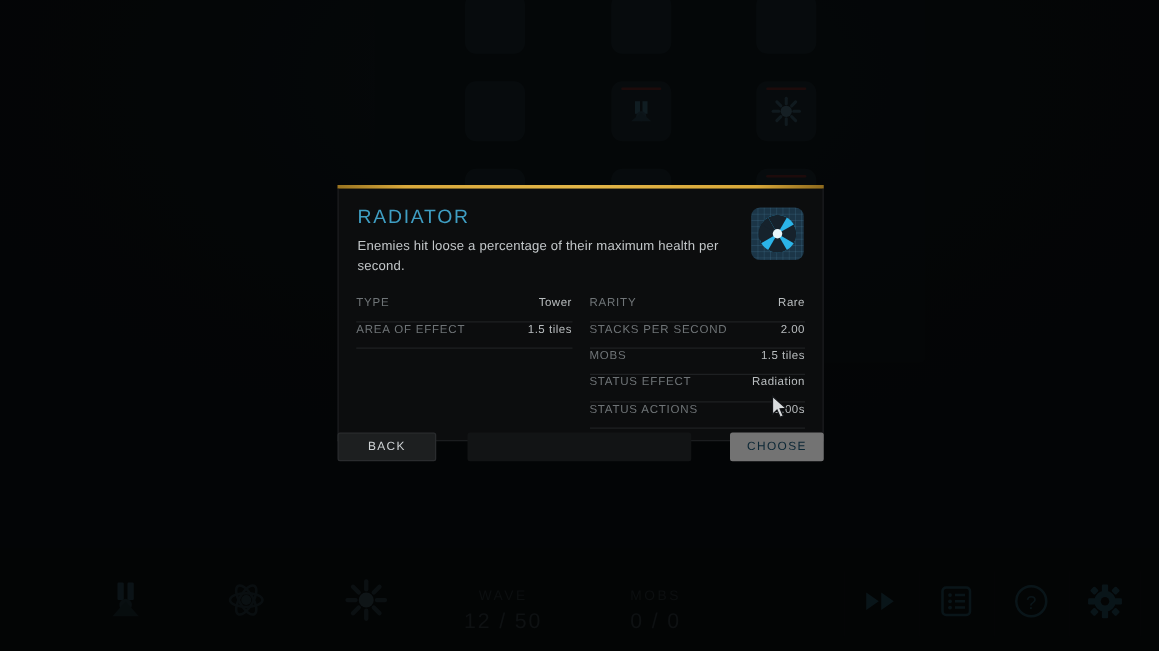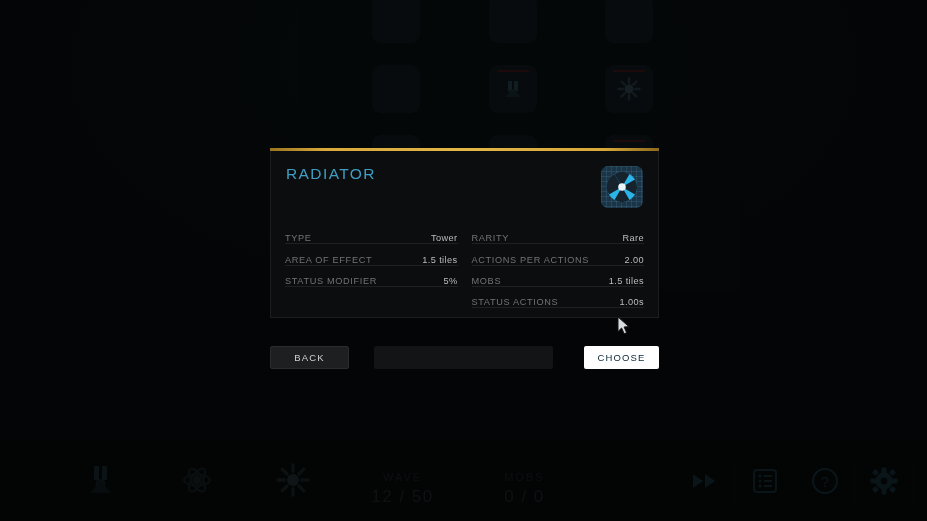--- a/index.html
+++ b/index.html
@@ -216,21 +216,21 @@
     display: flex;
     gap: 14px;
     margin-top: 15px;
     padding: 0 2px;
   }
   .stat-col { flex: 1; }
 
   .stat-row {
     display: flex;
     justify-content: space-between;
-    align-items: flex-end;
+    align-items: flex-start;
     height: 21.3px;
     border-bottom: 1px solid #1e2022;
     font-size: 9.2px;
     letter-spacing: .65px;
   }
   .stat-key   { color: #6f7477; }
   .stat-value { color: #b9bdbf; letter-spacing: .4px; }
 
   
   #footer {
@@ -260,21 +260,21 @@
 
   #footer-slot {
     flex: 1;
     background: #121415;
     border-radius: 2px;
     margin: 0 25px 0 19px;
   }
 
   #choose-button {
     width: 75px;
-    background: #ffffff;
+    background: #737373;
     border: none;
     border-radius: 2px;
     color: #0a2634;
     font-size: 9.5px;
     letter-spacing: 1.1px;
     display: flex;
     align-items: center;
     justify-content: center;
     cursor: pointer;
     font-family: inherit;
@@ -452,20 +452,21 @@
   <div id="dim-overlay"></div>
 
   <div id="dialog">
     <div id="dialog-accent"></div>
 
     <div id="dialog-body">
 
       <div id="dialog-head">
         <div id="dialog-text-col">
           <div id="dialog-title">RADIATOR</div>
+          <div id="dialog-desc">Enemies hit loose a percentage of their maximum health per second.</div>
         </div>
 
         <div id="dialog-icon">
           <svg width="42" height="42" viewBox="0 0 42 42">
             <circle cx="21" cy="21" r="15" fill="#2bb4e8"></circle>
             <g fill="#16222c">
               <path d="M21 21 L13.5 8 A15 15 0 0 1 28.5 8 Z"></path>
               <path d="M21 21 L6.5 25.9 A15 15 0 0 1 13.5 8 Z" transform="rotate(0 21 21)"></path>
               <path d="M21 21 L28.5 34 A15 15 0 0 1 13.5 34 Z"></path>
               <path d="M21 21 L34 13.5 A15 15 0 0 1 34 28.5 Z"></path>
@@ -479,38 +480,38 @@
       <div id="stats">
         <div class="stat-col">
           <div class="stat-row">
             <span class="stat-key">TYPE</span>
             <span class="stat-value">Tower</span>
           </div>
           <div class="stat-row">
             <span class="stat-key">AREA OF EFFECT</span>
             <span class="stat-value">1.5 tiles</span>
           </div>
-          <div class="stat-row">
-            <span class="stat-key">STATUS MODIFIER</span>
-            <span class="stat-value">5%</span>
-          </div>
         </div>
 
         <div class="stat-col">
           <div class="stat-row">
             <span class="stat-key">RARITY</span>
             <span class="stat-value">Rare</span>
           </div>
           <div class="stat-row">
-            <span class="stat-key">ACTIONS PER ACTIONS</span>
+            <span class="stat-key">STACKS PER SECOND</span>
             <span class="stat-value">2.00</span>
           </div>
           <div class="stat-row">
             <span class="stat-key">MOBS</span>
             <span class="stat-value">1.5 tiles</span>
+          </div>
+          <div class="stat-row">
+            <span class="stat-key">STATUS EFFECT</span>
+            <span class="stat-value">Radiation</span>
           </div>
           <div class="stat-row">
             <span class="stat-key">STATUS ACTIONS</span>
             <span class="stat-value">1.00s</span>
           </div>
         </div>
       </div>
     </div>
   </div>
 

